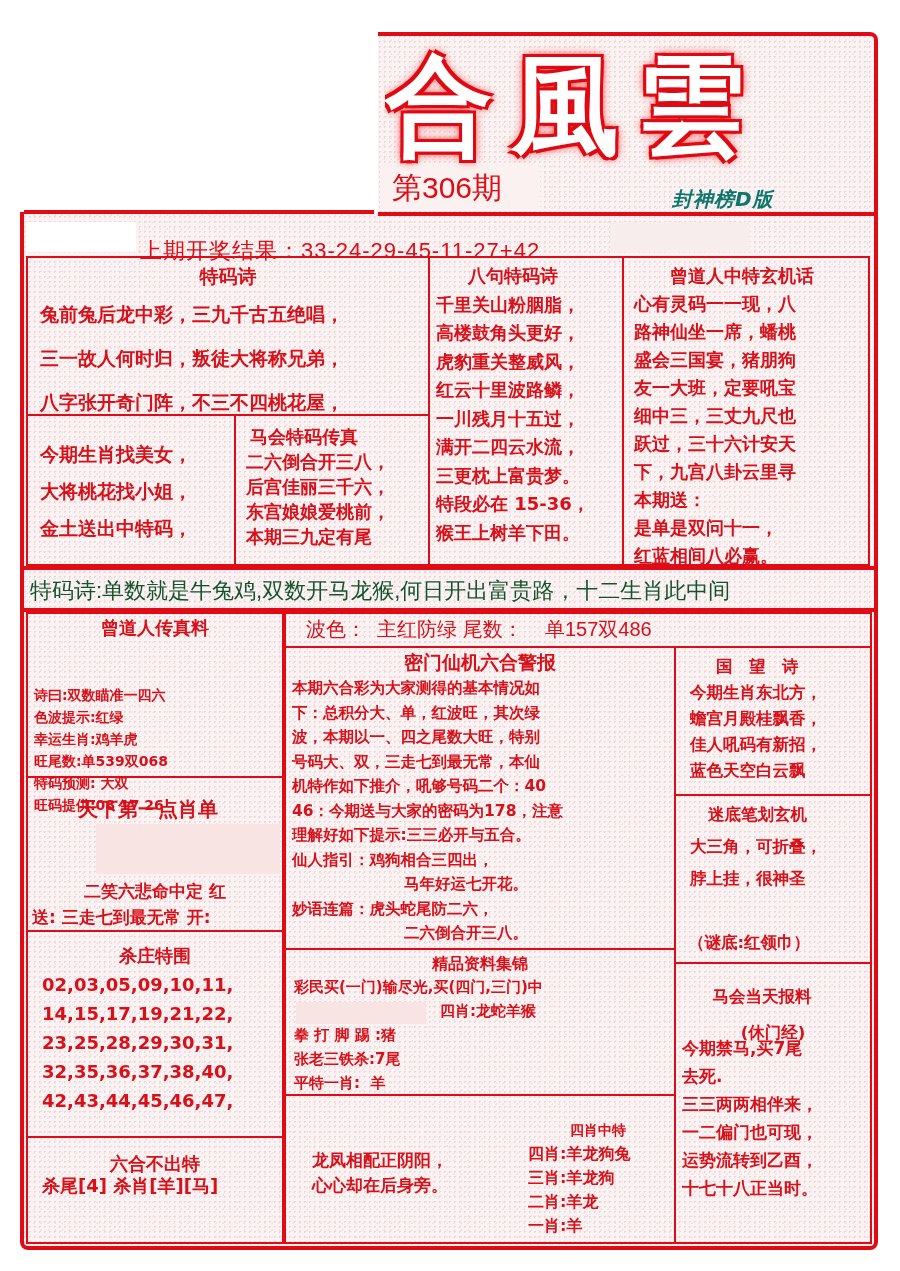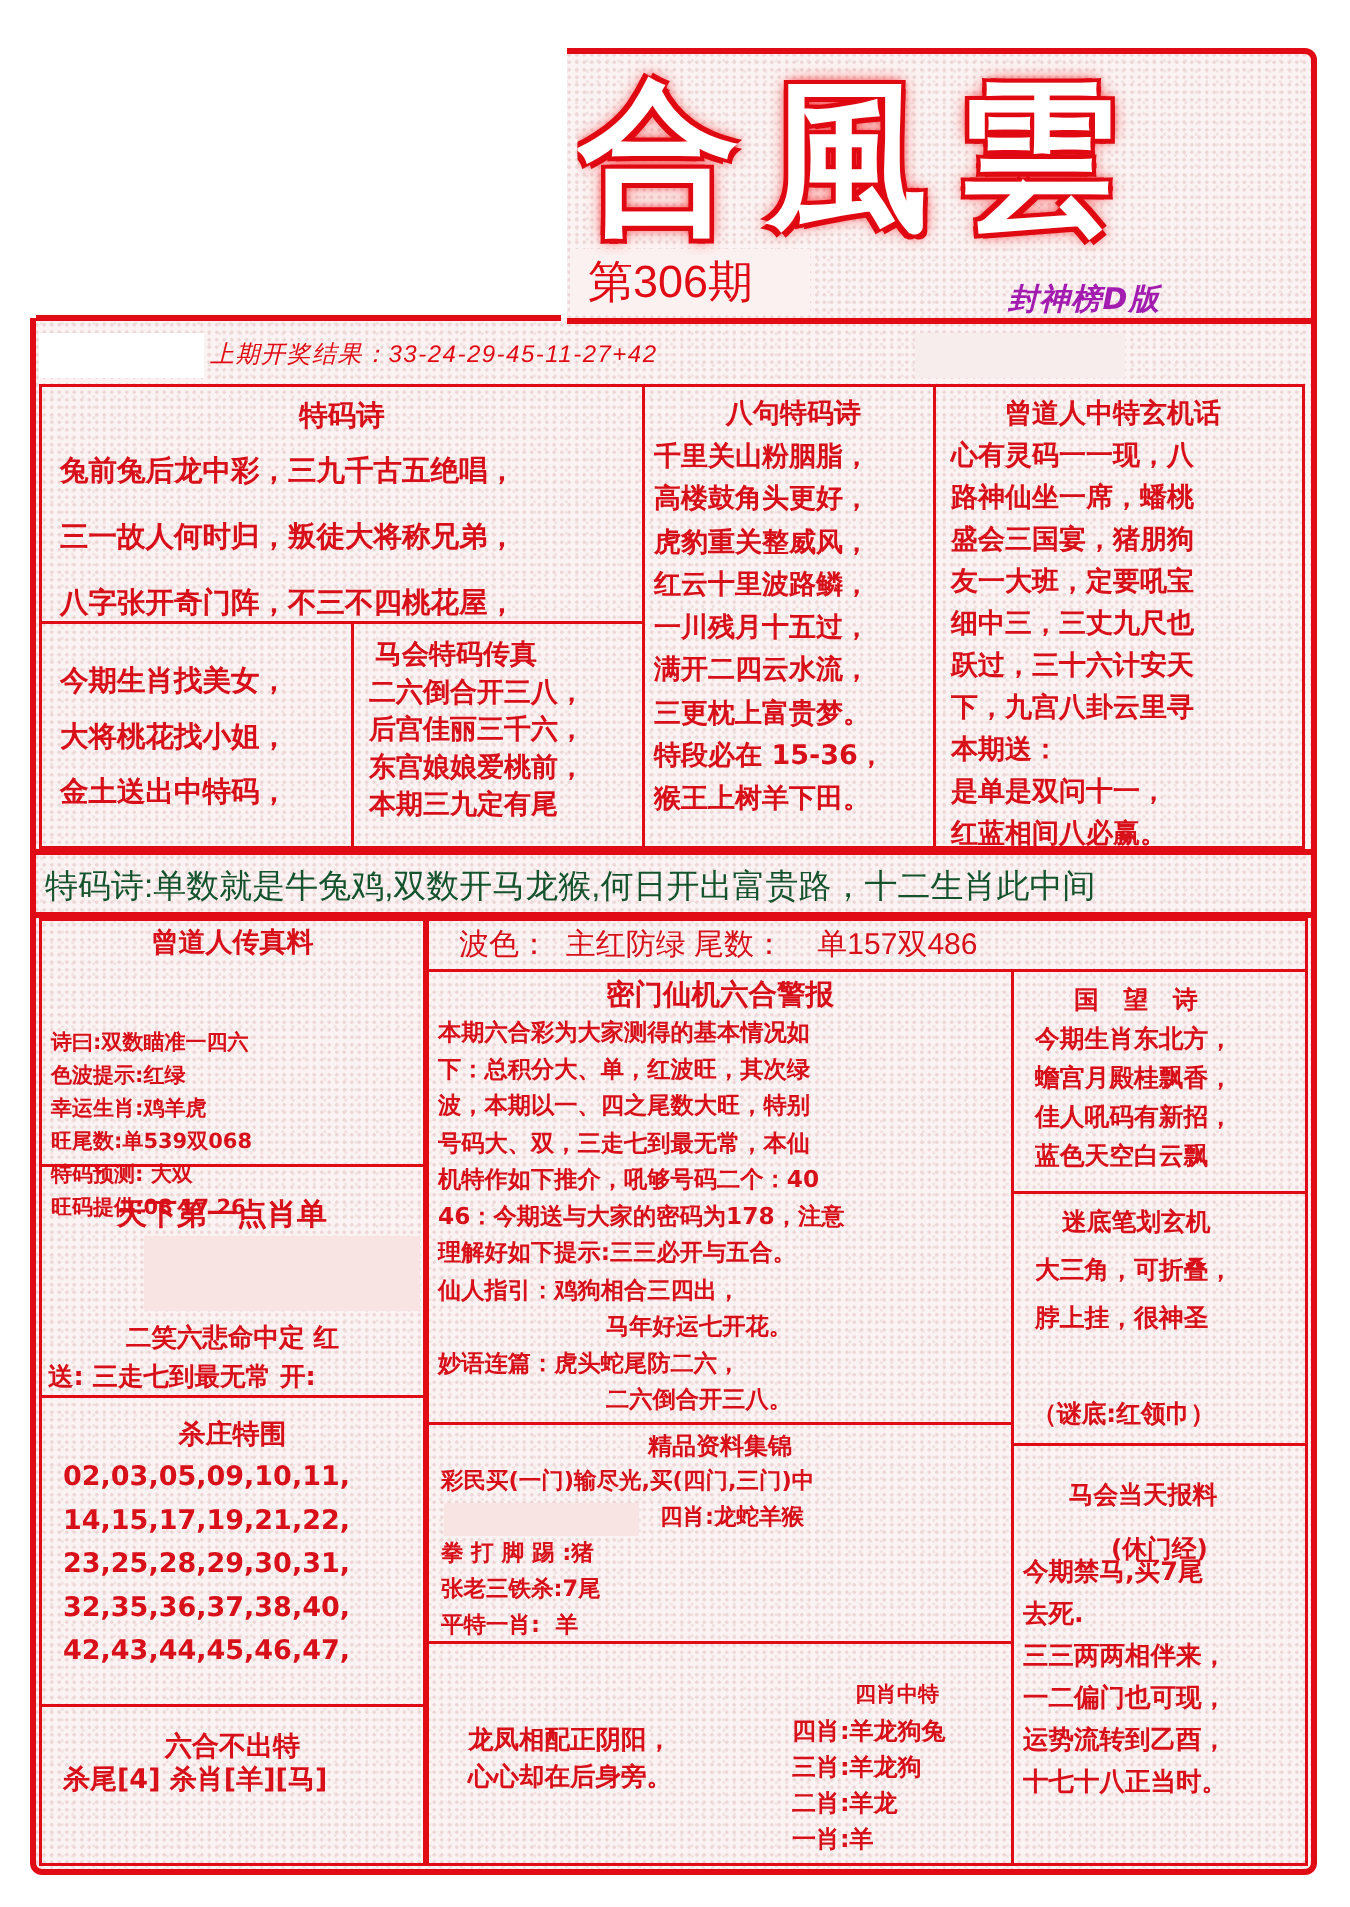--- a/index.html
+++ b/index.html
@@ -5,22 +5,22 @@
   html,body{margin:0;padding:0;background:#fff;}
   body{width:900px;height:1271px;position:relative;overflow:hidden;font-family:"DejaVu Sans",sans-serif;color:#d8101a;}
   .paper{background:#fbf3f3;background-image:radial-gradient(#ecd6d6 1px,transparent 1px),radial-gradient(#f3e2e2 1px,transparent 1px);background-size:5px 5px,7px 7px;background-position:0 0,2px 3px;}
   .abs{position:absolute;box-sizing:border-box;}
   .frame{left:20px;top:32px;width:858px;height:1218px;border:4px solid #e00b14;border-radius:8px;}
   .whiteblock{left:18px;top:26px;width:360px;height:186px;background:#fff;z-index:3;}
   .hline{background:#e00b14;}
   .box{border:2px solid #e00b14;}
   .title-big{left:385px;top:40px;width:420px;height:130px;font-family:"DejaVu Serif",serif;font-weight:bold;font-size:108px;line-height:130px;color:#fff;letter-spacing:18px;text-shadow:0 0 3px #e00b14,0 0 6px #e00b14,3px 3px 0 #e00b14,-3px -3px 0 #e00b14,3px -3px 0 #e00b14,-3px 3px 0 #e00b14,0 0 12px #ff2a2a;z-index:4;white-space:nowrap;overflow:hidden;}
   .issue{left:392px;top:168px;font-family:"Liberation Sans",sans-serif;font-size:30px;color:#e00b14;z-index:4;}
-  .edition{left:672px;top:186px;font-size:20px;font-weight:bold;font-style:italic;color:#a21caf;z-index:4;letter-spacing:1px;}
-  .result{left:140px;top:226px;font-family:"Liberation Sans",sans-serif;font-size:16px;color:#e00b14;letter-spacing:1px;white-space:nowrap;font-style:italic;}
+  .edition{left:672px;top:186px;font-size:20px;font-weight:bold;font-style:italic;color:#0f766e;z-index:4;letter-spacing:1px;}
+  .result{left:140px;top:236px;font-family:"Liberation Sans",sans-serif;font-size:22px;color:#e00b14;letter-spacing:1px;white-space:nowrap;}
   .result-mask{left:26px;top:222px;width:110px;height:30px;background:#fff;}
   .result-mask2{left:610px;top:222px;width:140px;height:30px;background:#f7eded;}
   .t{font-weight:bold;color:#d8101a;}
   .ctr{text-align:center;}
   .line{white-space:nowrap;}
 </style>
 </head>
 <body>
 
 <div class="abs paper" style="left:22px;top:34px;width:854px;height:1214px;"></div>
@@ -61,21 +61,21 @@
 <div class="abs t" style="left:246px;top:424px;font-size:18px;line-height:25px;">
   <div class="line" style="padding-left:4px;">马会特码传真</div>
   <div class="line">二六倒合开三八，</div>
   <div class="line">后宫佳丽三千六，</div>
   <div class="line">东宫娘娘爱桃前，</div>
   <div class="line">本期三九定有尾</div>
 </div>
 
 <div class="abs box" style="left:428px;top:256px;width:196px;height:310px;"></div>
 <div class="abs t" style="left:436px;top:262px;font-size:18px;line-height:28.5px;">
-  <div class="line" style="padding-left:32px;text-align:center;">八句特码诗</div>
+  <div class="line" style="padding-left:32px;">八句特码诗</div>
   <div class="line">千里关山粉胭脂，</div>
   <div class="line">高楼鼓角头更好，</div>
   <div class="line">虎豹重关整威风，</div>
   <div class="line">红云十里波路鳞，</div>
   <div class="line">一川残月十五过，</div>
   <div class="line">满开二四云水流，</div>
   <div class="line">三更枕上富贵梦。</div>
   <div class="line">特段必在 15-36，</div>
   <div class="line">猴王上树羊下田。</div>
 </div>

